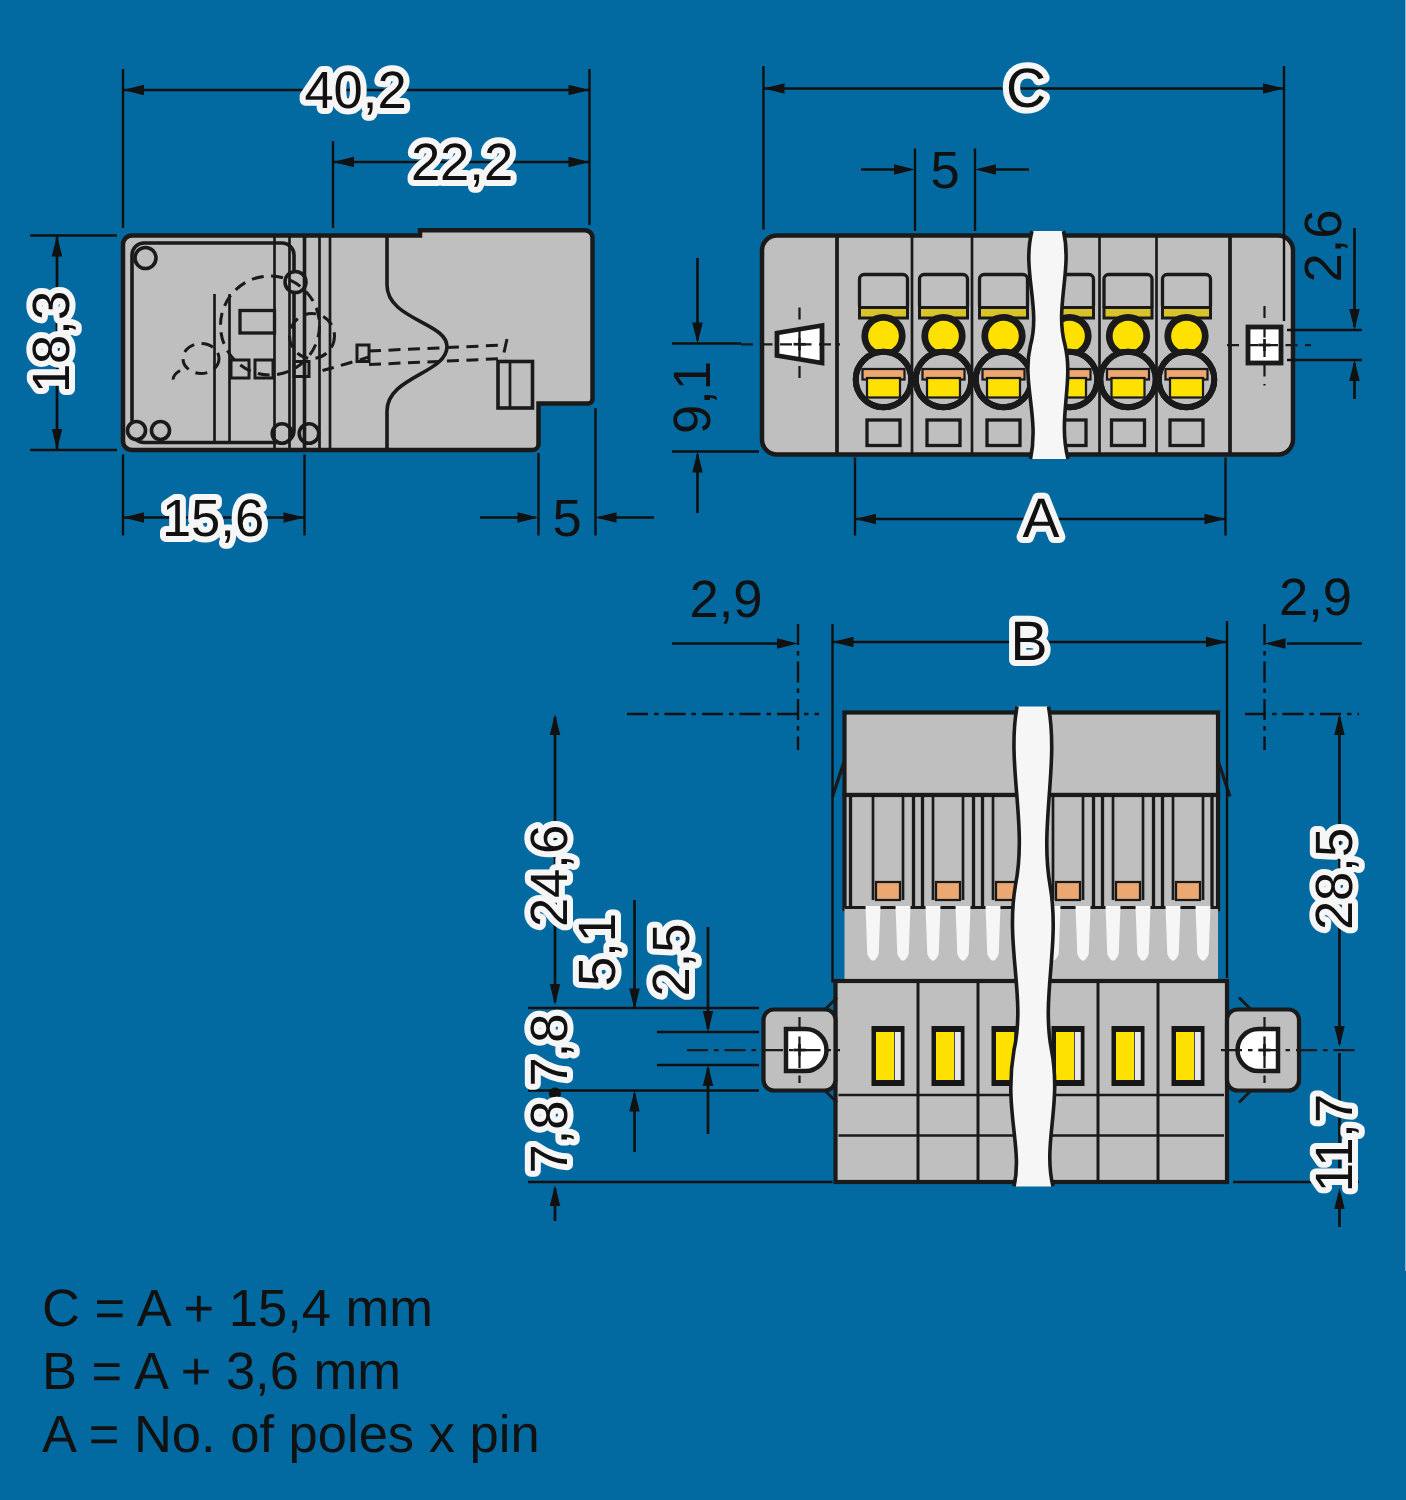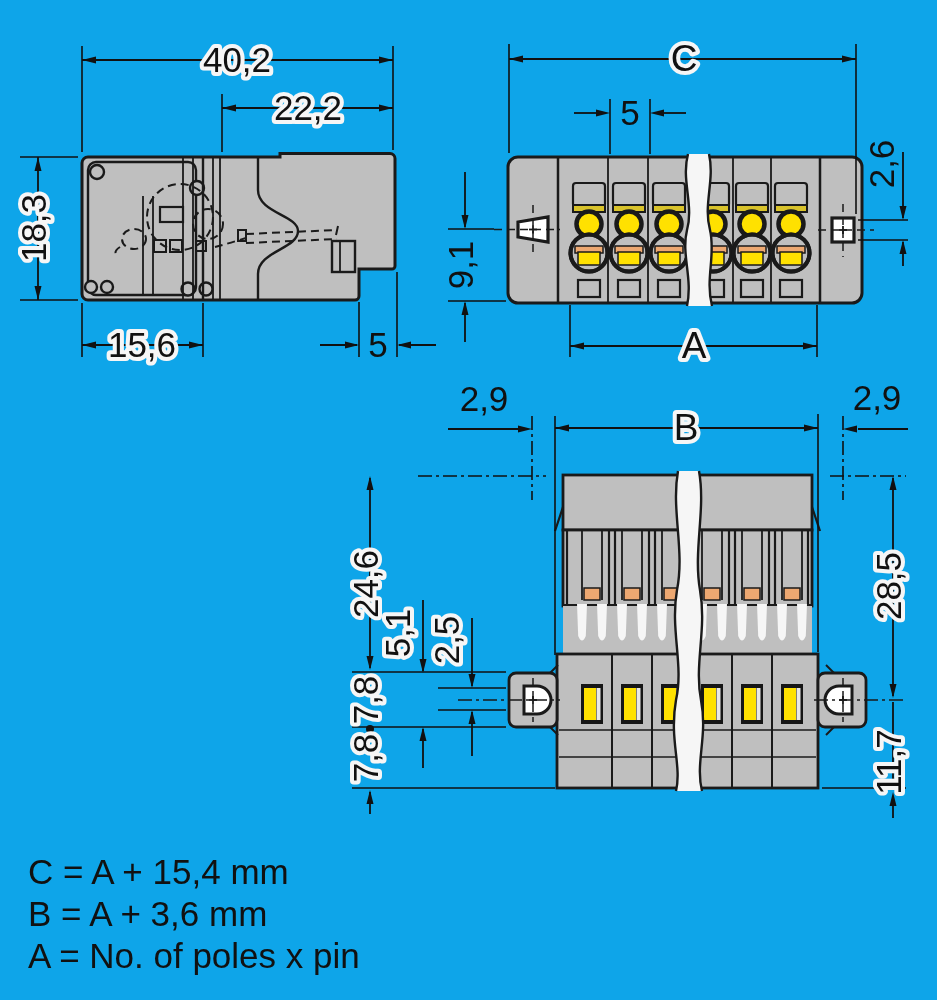--- a/index.html
+++ b/index.html
@@ -1,16 +1,16 @@
 <!DOCTYPE html>
 <html><head>
 <meta charset="utf-8">
 <style>
   html,body{margin:0;padding:0;background:#f6f6f6;}
-  .canvas{position:relative;width:937px;height:1000px;background:#0ea5e9;overflow:hidden;}
+  .canvas{position:relative;width:937px;height:1000px;background:#0369a1;overflow:hidden;}
   svg{position:absolute;left:0;top:0;}
   svg text{font-family:"Liberation Sans","DejaVu Sans",sans-serif;fill:#111;}
   .t35{font-size:35px;}
   .t37{font-size:37px;}
   .halo{paint-order:stroke;stroke:#f6f6f6;stroke-width:8px;stroke-linejoin:round;}
   .ln{stroke:#1a1a1a;fill:none;}
   .body{fill:#bfbfbf;stroke:#1a1a1a;}
   .whitep{fill:#ffffff;stroke:#1a1a1a;}
   .bgfill{fill:#f6f6f6;stroke:none;}
   .dim{stroke:#111;stroke-width:1.8;fill:none;}

